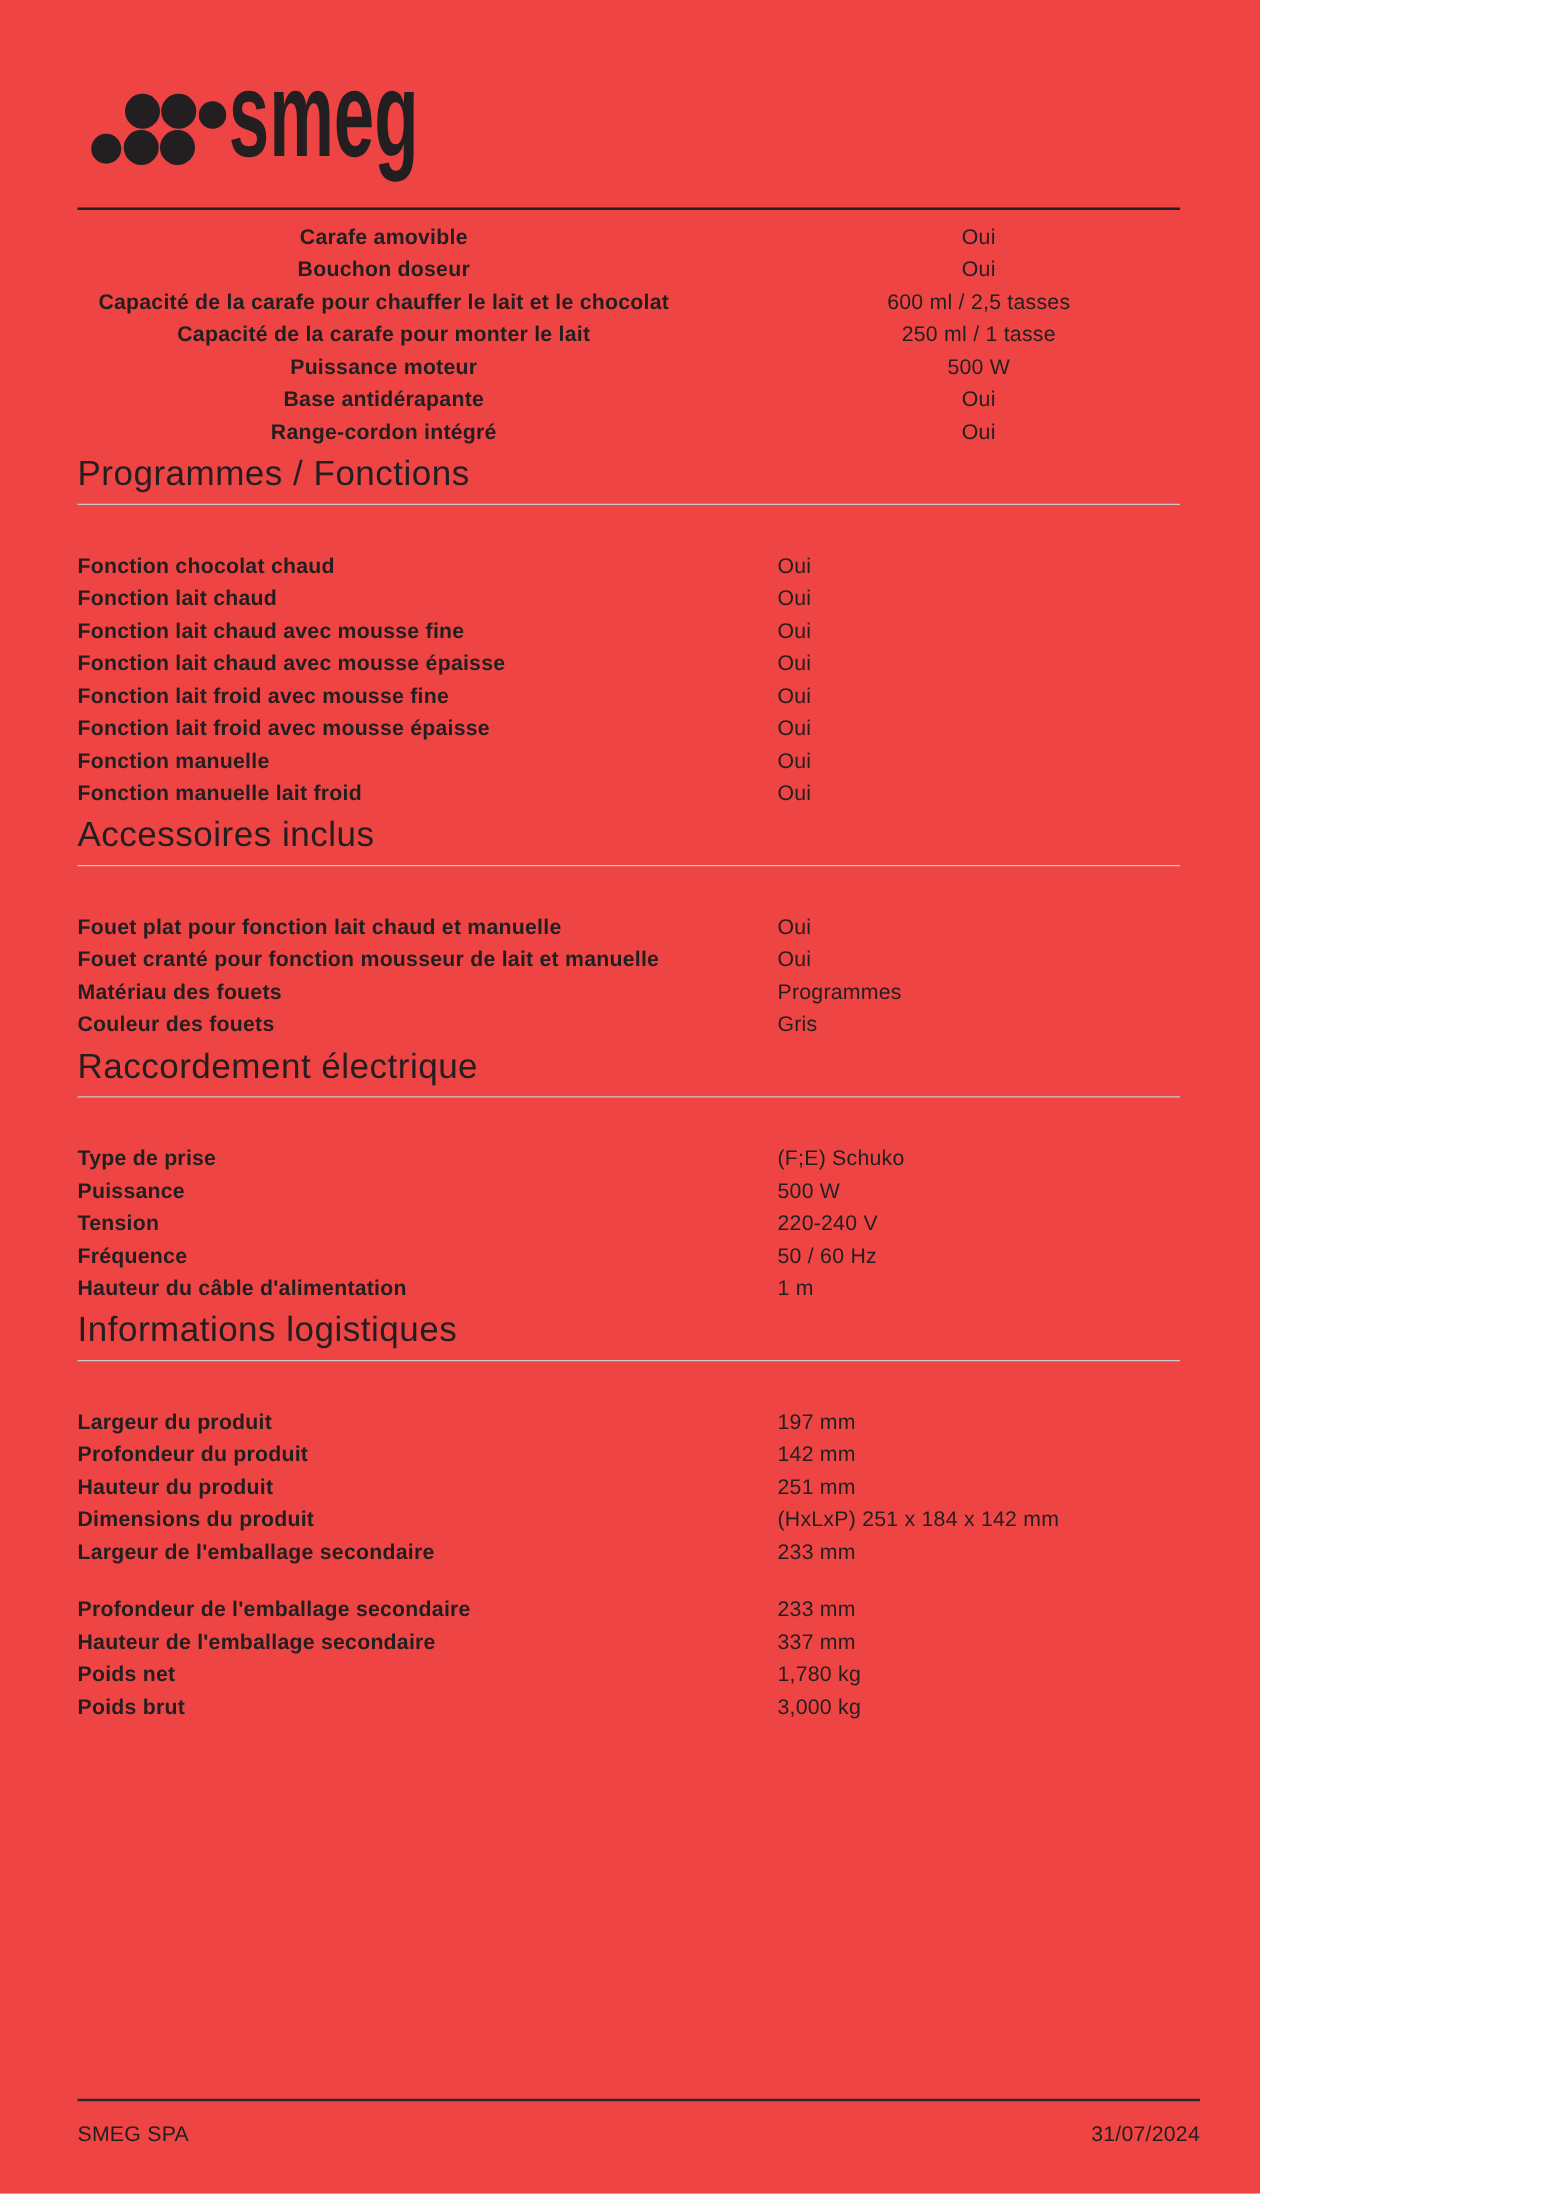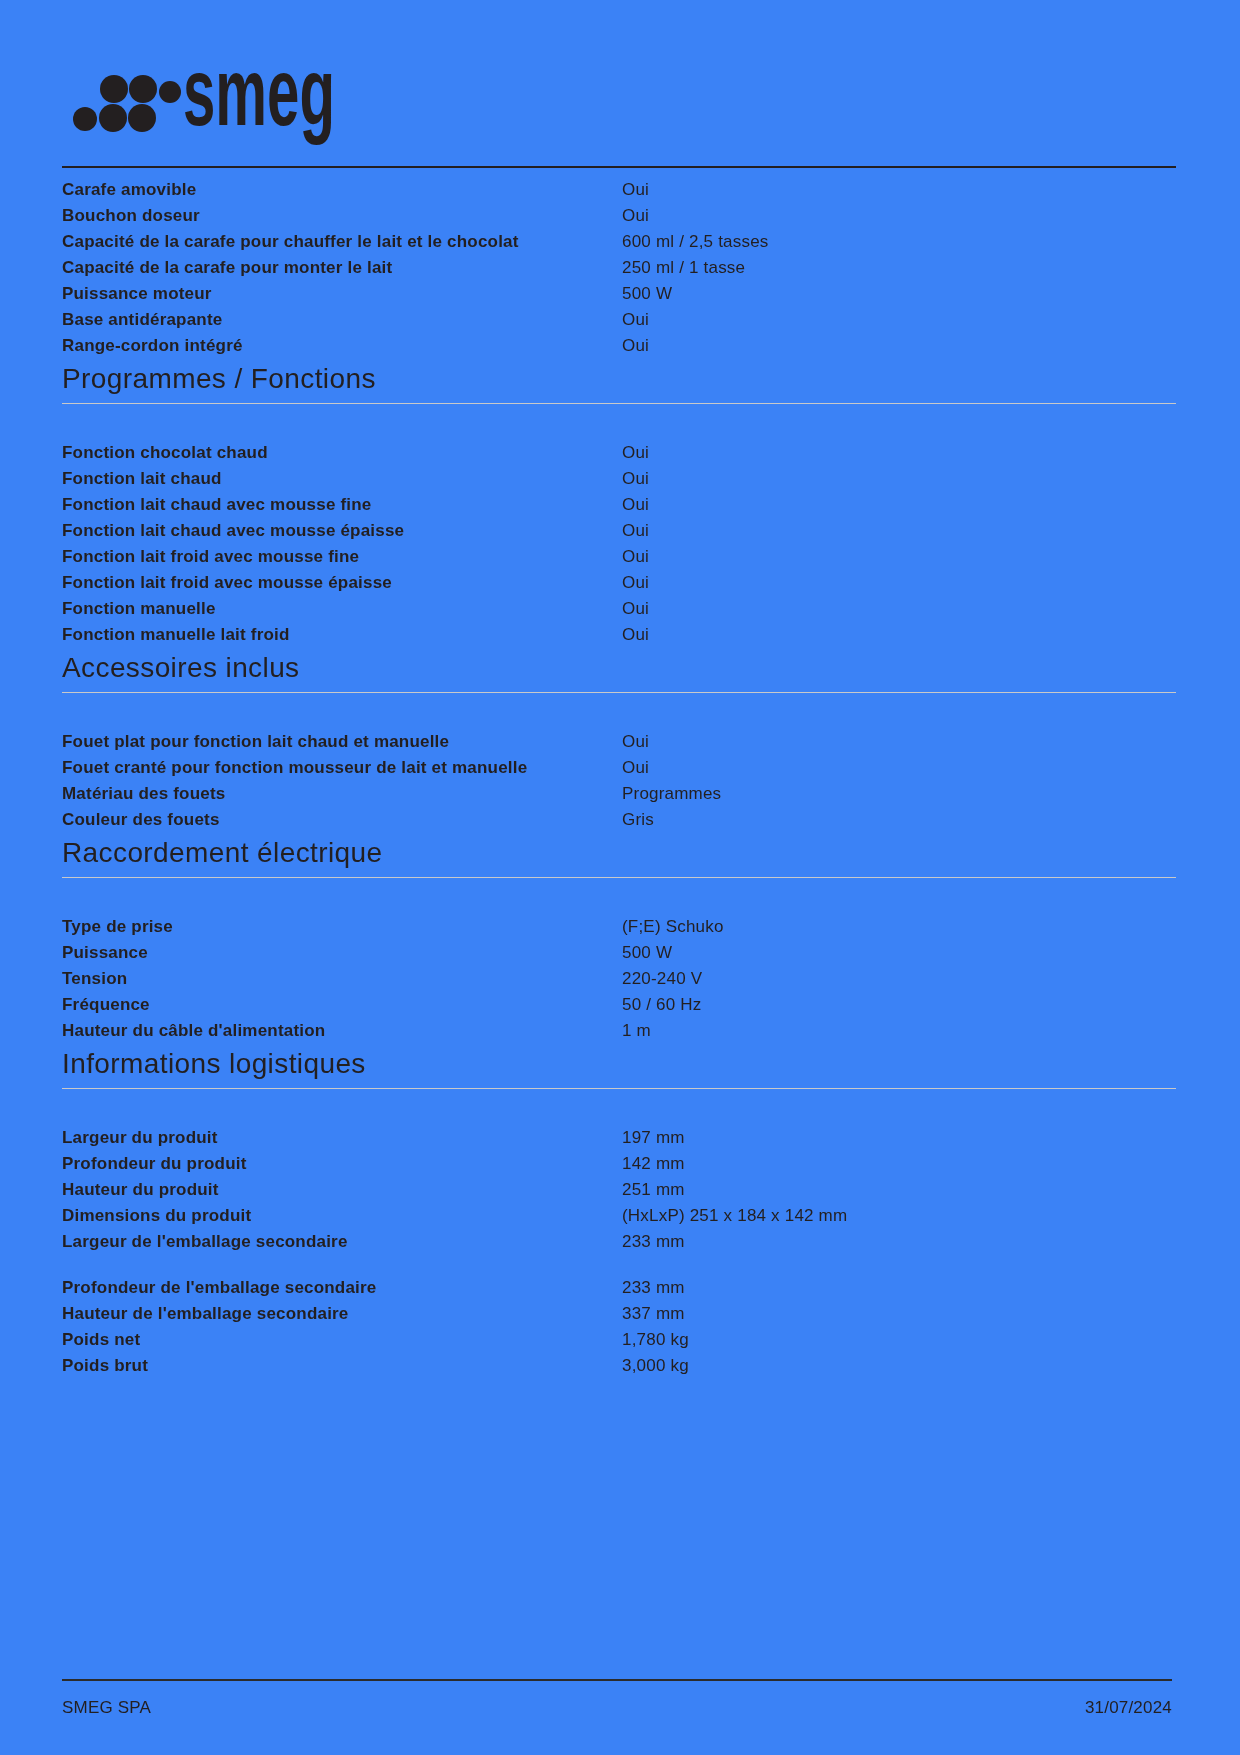--- a/index.html
+++ b/index.html
@@ -4,23 +4,23 @@
 <style>
   * { margin: 0; padding: 0; box-sizing: border-box; }
   html, body { background: #ffffff; }
   body {
     font-family: "Liberation Sans", "DejaVu Sans", sans-serif;
     color: #231f20;
     -webkit-font-smoothing: antialiased;
   }
   .page {
     position: relative;
-    width: 1240px;
+    width: 1008px;
     height: 1755px;
-    background: #3b82f6;
+    background: #ef4444;
     padding: 50px 64px 0 62px;
     overflow: hidden;
   }
   
   .logo {
     position: relative;
     height: 95px;
     width: 320px;
   }
   .logo .dot {
@@ -39,21 +39,21 @@
     left: 121px;
     top: -15px;
   }
   
   .top-rule {
     border-top: 2px solid #231f20;
     margin-top: 21px;
   }
   
   .section { margin-top: 3px; }
-  .section.first { margin-top: 0; }
+  .section.first { margin-top: 0; text-align: center; }
   .section-title {
     font-size: 28px;
     font-weight: 400;
     letter-spacing: 0.4px;
     line-height: 34px;
     color: #231f20;
   }
   .section-rule {
     border-top: 1px solid #c9c9c9;
     margin-top: 7px;
@@ -76,21 +76,21 @@
   }
   .value {
     flex: 1 1 auto;
     font-weight: 400;
     letter-spacing: 0.2px;
   }
   
   .footer {
     position: absolute;
     left: 62px;
-    right: 68px;
+    right: 48px;
     bottom: 37px;
     margin-top: 18px;
   }
   .footer-rule { border-top: 2px solid #2b2b2b; }
   .footer-content {
     display: flex;
     justify-content: space-between;
     margin-top: 17px;
     font-size: 17px;
     letter-spacing: 0.2px;

